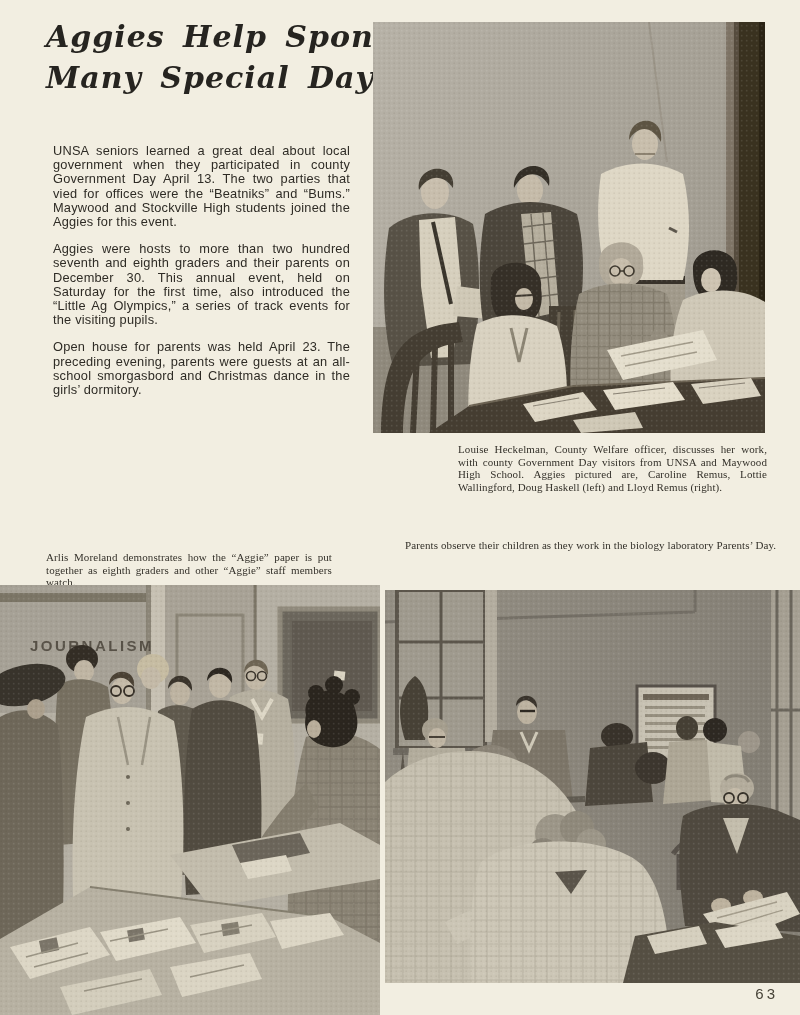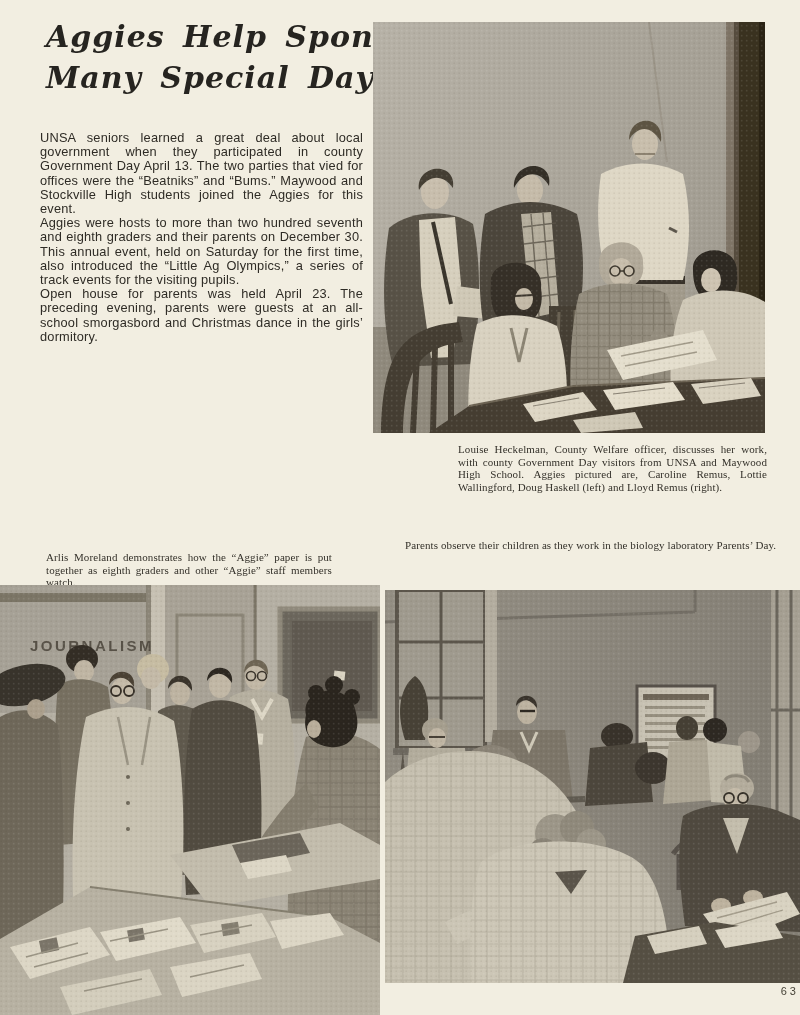--- a/index.html
+++ b/index.html
@@ -12,35 +12,35 @@
     position:absolute;left:46px;top:16px;margin:0;
     font-family:"DejaVu Serif",serif;font-style:italic;font-weight:bold;
     font-size:30px;line-height:41px;letter-spacing:1px;word-spacing:7px;
     color:#262420;
   }
   .article{
     position:absolute;left:40px;top:131px;width:323px;
     font-size:12.8px;line-height:14.2px;text-align:justify;
     letter-spacing:.2px;color:#2e2b25;
   }
-  .article p{margin:0;}
+  .article p{margin:13px;}
   .caption{
     position:absolute;font-size:11px;line-height:12.7px;
     text-align:justify;color:#34312a;letter-spacing:.1px;font-family:Liberation Serif, serif;
   }
   .cap-gov{left:458px;top:443px;width:309px;}
   .cap-aggie{left:46px;top:551px;width:286px;}
   .cap-parents{left:405px;top:539px;width:381px;text-align:left;}
   .photo{position:absolute;overflow:hidden;background:#a9a49a;}
   .photo svg{display:block;width:100%;height:100%;}
   .ph-gov{left:373px;top:22px;width:392px;height:411px;}
   .ph-aggie{left:0;top:585px;width:380px;height:430px;}
   .ph-parents{left:385px;top:590px;width:415px;height:393px;}
   .pagenum{
-    position:absolute;right:1px;top:985px;font-size:11px;
+    position:absolute;right:22px;top:985px;font-size:15px;
     letter-spacing:3px;color:#474338;
   }
 </style>
 </head>
 <body>
 
 <div class="page">
 
   <h1 class="title">
     <span>Aggies Help Sponsor</span><br>

